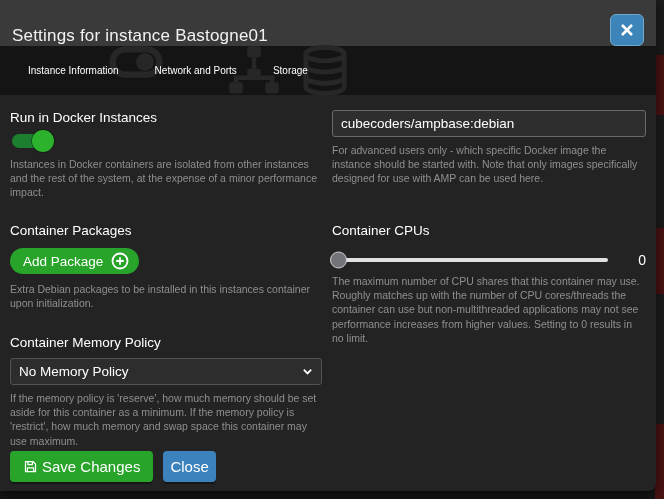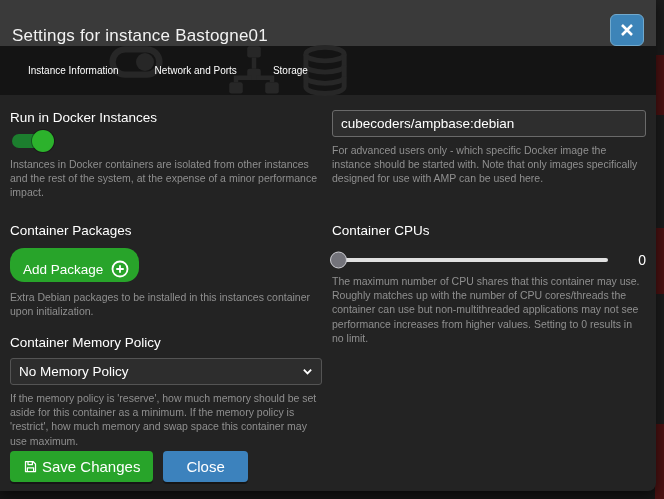--- a/index.html
+++ b/index.html
@@ -54,21 +54,21 @@
                  background:#2cb22c; border-radius:50%;
                  box-shadow:0 0 0 1px rgba(0,0,0,.3); }
 
   
   .text-input { width:100%; height:27px; background:#2e2e2e; border:1px solid #6a6a6a;
                 border-radius:3px; color:#fff; font-size:13.5px; padding:12px 8px;
                 font-family:"Liberation Sans", sans-serif; }
 
   
   .pill-btn { display:inline-flex; align-items:center; gap:8px; background:#28a42a;
-              border-radius:14px; padding:12px 10px 4px 13px; color:#fff; font-size:13.5px;
+              border-radius:14px; padding:4px 10px 4px 13px; color:#fff; font-size:13.5px;
               cursor:pointer; margin:2px 0 2px 0; }
   .pill-btn svg { width:18px; height:18px; }
 
   
   .slider-row { display:flex; align-items:center; margin:14px 0 6px 0; }
   .slider { position:relative; flex:1; height:4px; background:#e0e0e0; border-radius:3px; }
   .slider-knob { position:absolute; left:-2px; top:50%; transform:translateY(-50%);
                  width:17px; height:17px; border-radius:50%; background:#73737a;
                  border:1px solid #cfcfd4; cursor:pointer; }
   .slider-value { width:34px; text-align:right; color:#fff; font-size:14px; margin-left:4px; }
@@ -78,21 +78,21 @@
             border:1px solid #545454; border-radius:3px; padding:0 8px; cursor:pointer; }
   .select-text { flex:1; color:#fff; font-size:13.5px; }
   .select svg { width:11px; height:11px; stroke:#fff; stroke-width:2; }
 
   
   .footer { position:absolute; left:10px; bottom:9px; display:flex; gap:10px; }
   .btn { display:flex; align-items:center; gap:4px; border-radius:4px; color:#fff;
          font-size:15px; padding:7px 13px; cursor:pointer;
          box-shadow:0 2px 0 rgba(0,0,0,.35); }
   .btn.save { background:#28a42a; }
-  .btn.closef { background:#3c82bd; padding:7px 23px; }
+  .btn.closef { background:#3c82bd; padding:7px 7px; }
   .btn svg { width:15px; height:15px; stroke:#fff; stroke-width:2; fill:none; }
 </style>
 </head>
 <body>
 
 <div class="bg-strip">
   <div class="bg-red r1"></div>
   <div class="bg-red r2"></div>
   <div class="bg-red r3"></div>
 </div>

